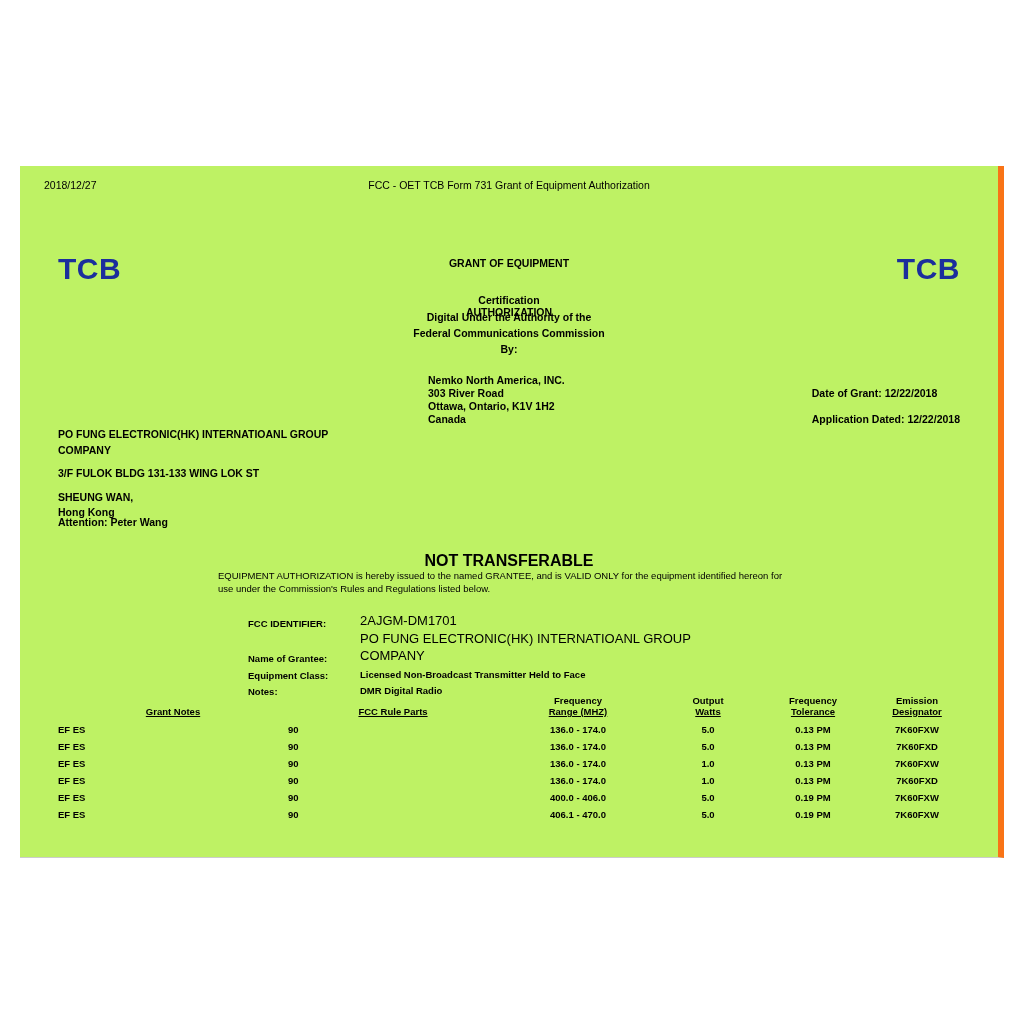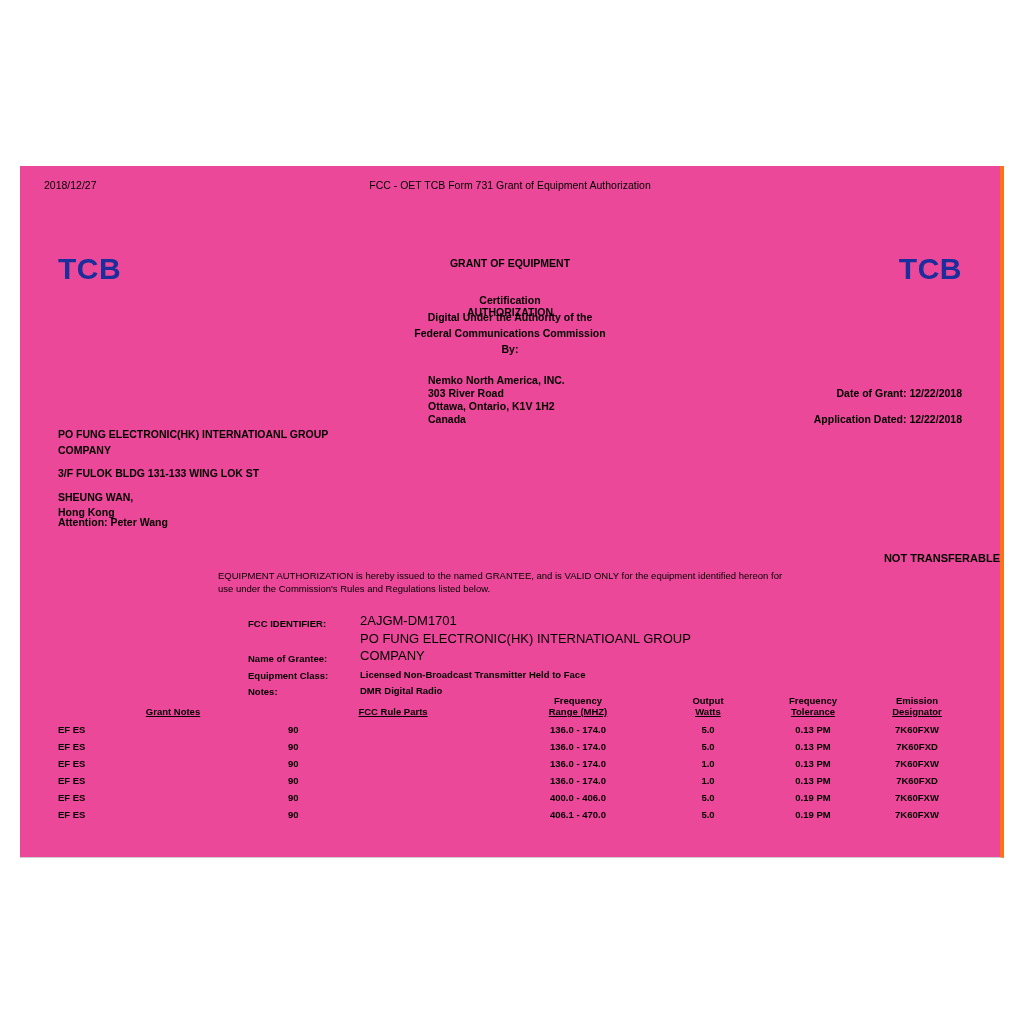--- a/index.html
+++ b/index.html
@@ -15,22 +15,22 @@
     position: relative;
     overflow: hidden;
   }
 
   .page {
     position: absolute;
     left: 20px;
     top: 166px;
     width: 984px;
     height: 692px;
-    background: #ec4899;
-    border-right: 4px solid #f97316;
+    background: #bef264;
+    border-right: 6px solid #f97316;
     border-bottom: 1px solid #cccccc;
     box-sizing: border-box;
   }
 
   
   .browser-head {
     position: absolute;
     top: 13px;
     left: 0;
     width: 100%;
@@ -84,21 +84,20 @@
     font-weight: bold;
     line-height: 13px;
   }
 
   .grant-dates {
     position: absolute;
     right: 38px;
     top: 214px;
     font-size: 10.5px;
     font-weight: bold;
-    text-align: right;
     line-height: 26px;
   }
 
   .grantee-addr {
     position: absolute;
     left: 38px;
     top: 261px;
     font-size: 10.5px;
     font-weight: bold;
     line-height: 15.5px;
@@ -108,23 +107,23 @@
     left: 38px;
     top: 350px;
     font-size: 10.5px;
     font-weight: bold;
   }
 
   .not-transferable {
     position: absolute;
     left: 0;
     width: 100%;
-    text-align: right;
+    text-align: center;
     top: 386px;
-    font-size: 11px;
+    font-size: 16px;
     font-weight: bold;
   }
   .auth-para {
     position: absolute;
     left: 198px;
     top: 404px;
     width: 580px;
     font-size: 9.5px;
     line-height: 12.5px;
   }

